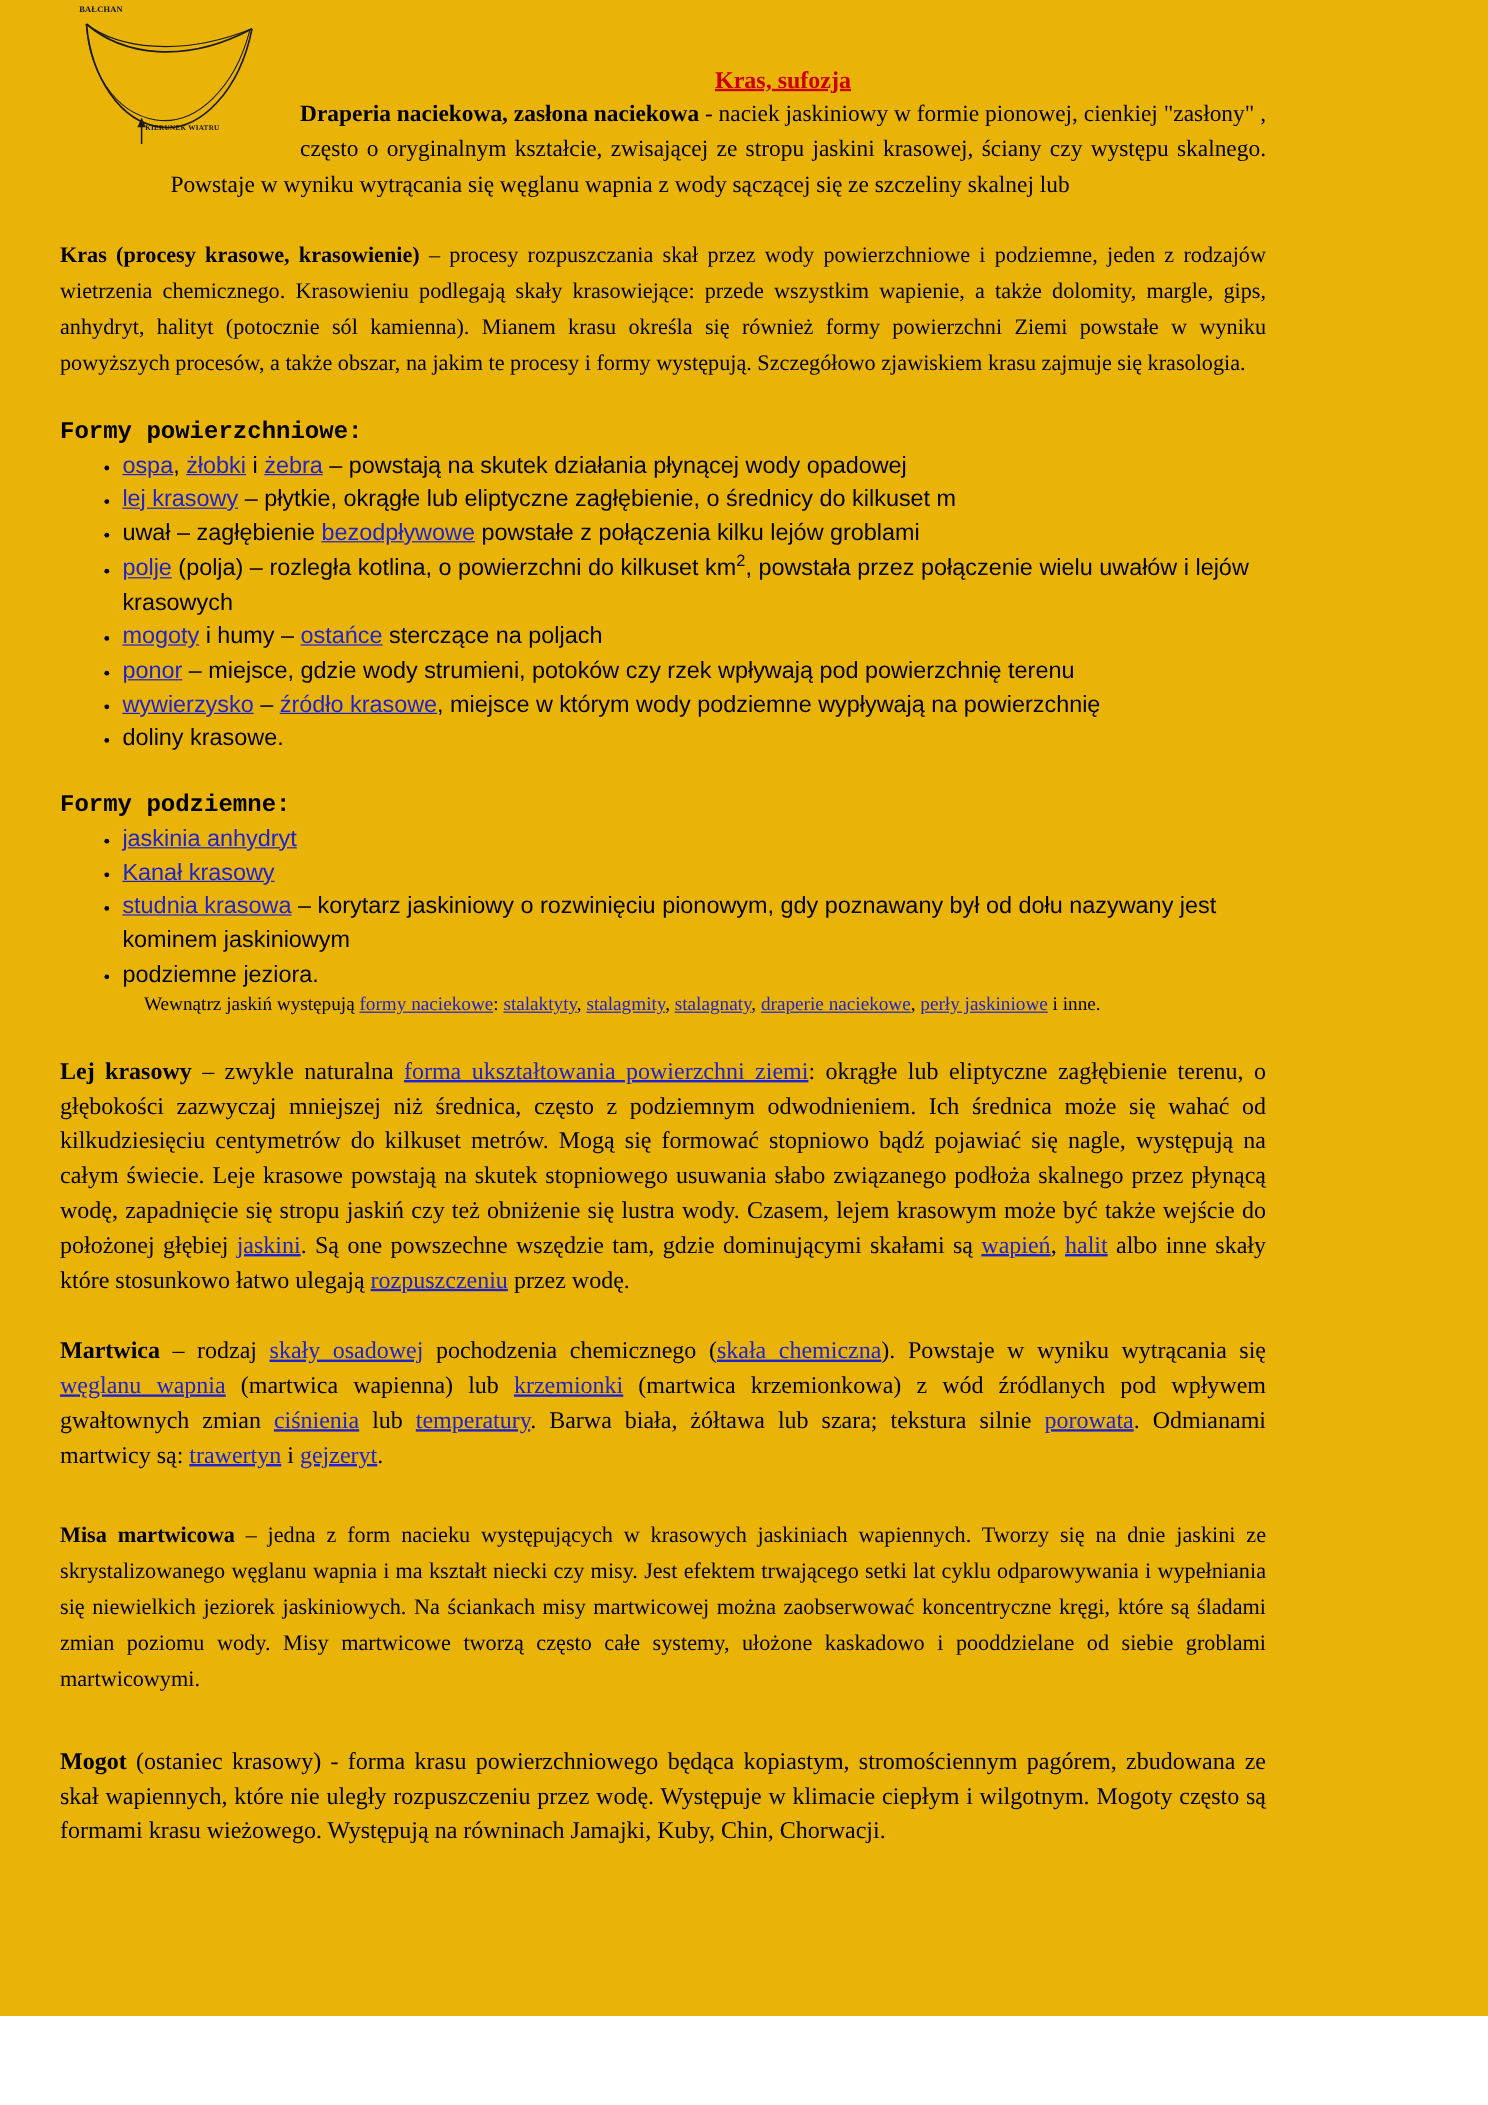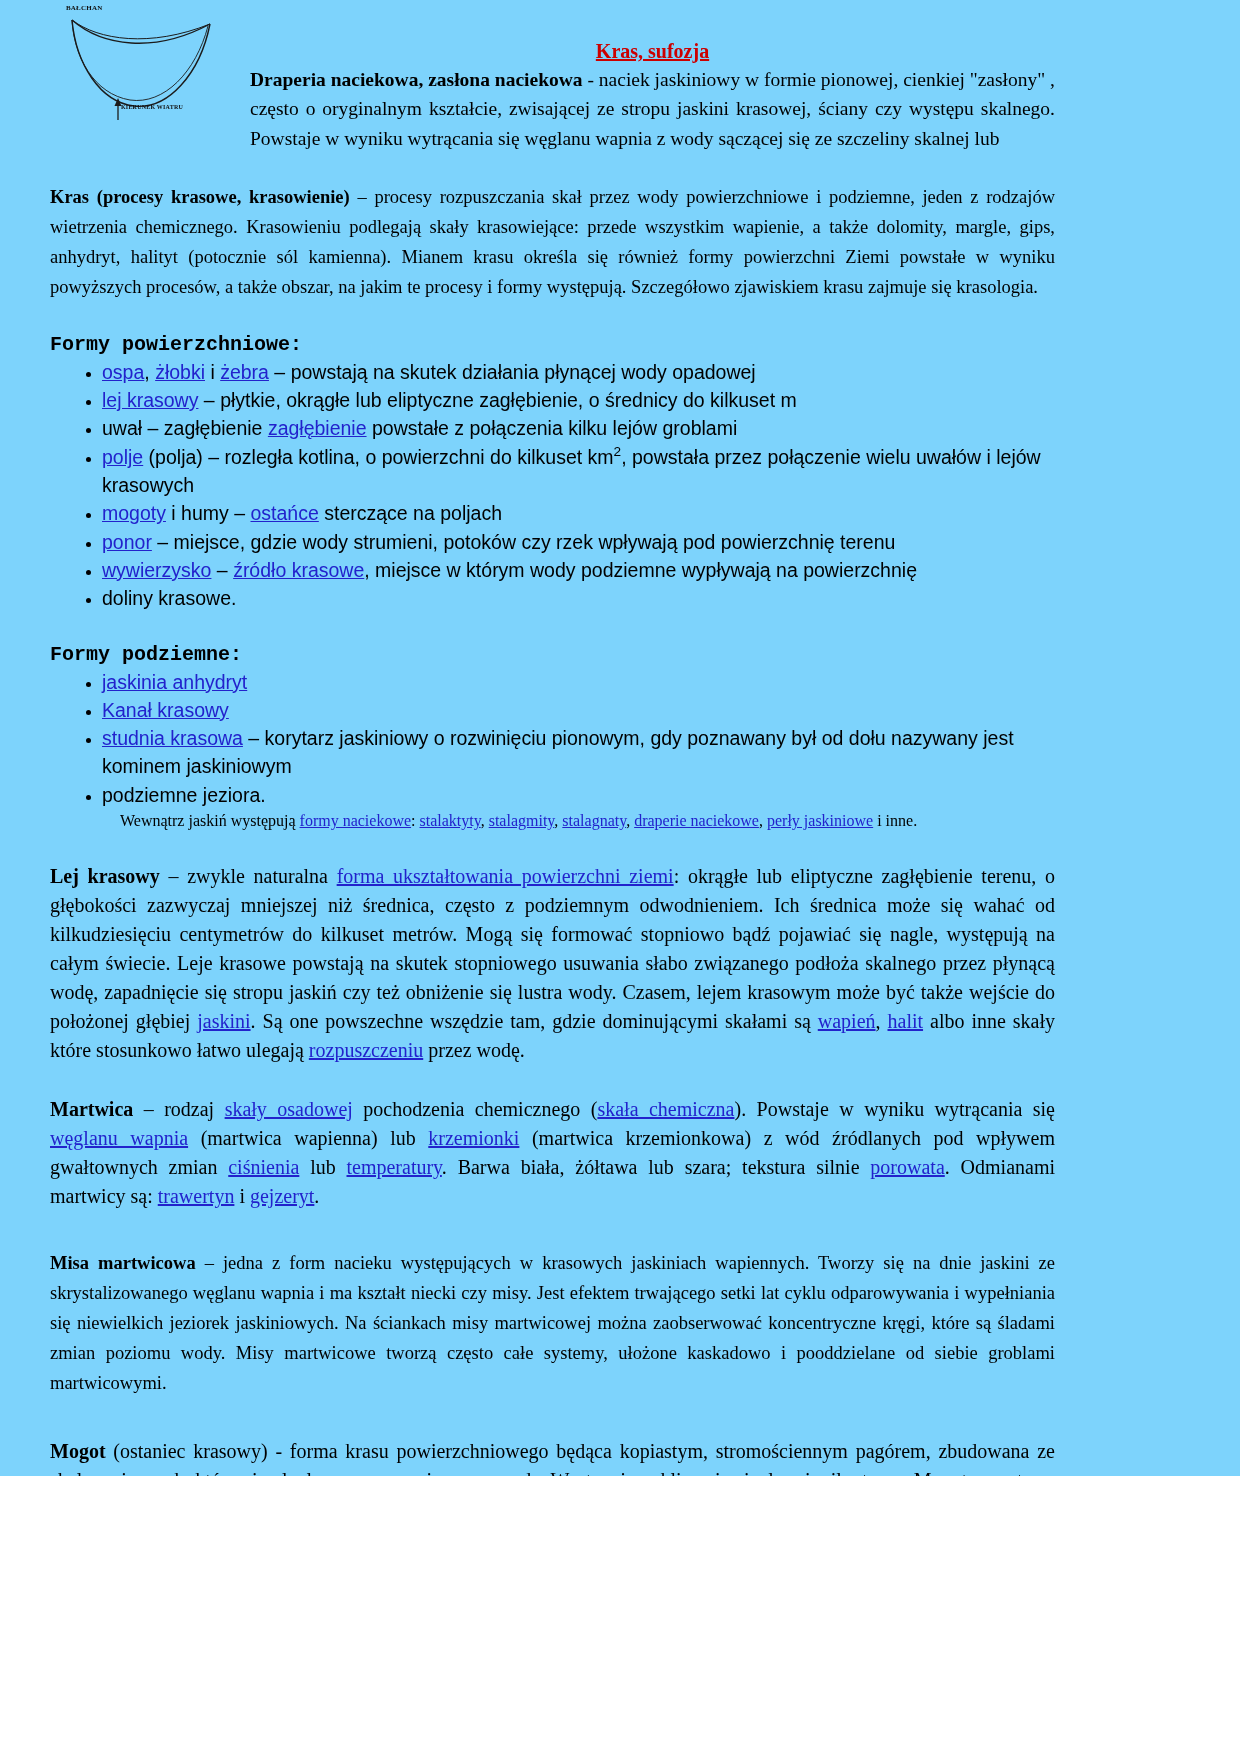--- a/index.html
+++ b/index.html
@@ -3,22 +3,22 @@
 <meta charset="utf-8">
 <style>
   html, body {
     margin: 0;
     padding: 0;
     background: #ffffff;
   }
   .page {
     position: relative;
     width: 1240px;
-    height: 1476px;
-    background: #7dd3fc;
+    height: 1680px;
+    background: #eab308;
     overflow: hidden;
     box-sizing: border-box;
   }
   .content {
     position: absolute;
     left: 50px;
     top: 0;
     width: 1005px;
   }
 
@@ -88,22 +88,22 @@
   .headwrap {
     position: relative;
     min-height: 132px;
   }
   .float-fig {
     float: left;
     width: 200px;
     height: 130px;
   }
   .head-text {
-    margin-left: 119px;
-    padding-top: 40px;
+    margin-left: 92px;
+    padding-top: 56px;
   }
   .head-text .title { margin-bottom: 2px; }
   .head-para {
     font-family: "Liberation Serif", serif;
     font-size: 19.5px;
     line-height: 1.5;
     text-align: justify;
     text-indent: 0;
   }
   .head-cont {
@@ -201,21 +201,21 @@
     <div class="sans">
       <b>Kras (procesy krasowe, krasowienie)</b><span> – procesy rozpuszczania skał przez wody powierzchniowe i podziemne, jeden z rodzajów wietrzenia chemicznego. Krasowieniu podlegają skały krasowiejące: przede wszystkim wapienie, a także dolomity, margle, gips, anhydryt, halityt (potocznie sól kamienna). Mianem krasu określa się również formy powierzchni Ziemi powstałe w wyniku powyższych procesów, a także obszar, na jakim te procesy i formy występują. Szczegółowo zjawiskiem krasu zajmuje się krasologia.</span>
     </div>
 
     <div class="gap-md"></div>
 
     <div class="sec-head">Formy powierzchniowe:</div>
     <ul class="bl" id="surface-list">
         <li><a class="lnk" href="#">ospa</a><span>, </span><a class="lnk" href="#">żłobki</a><span> i </span><a class="lnk" href="#">żebra</a><span> – powstają na skutek działania płynącej wody opadowej</span></li>
         <li><a class="lnk" href="#">lej krasowy</a><span> – płytkie, okrągłe lub eliptyczne zagłębienie, o średnicy do kilkuset m</span></li>
-        <li><span>uwał – zagłębienie </span><a class="lnk" href="#">zagłębienie</a><span> powstałe z połączenia kilku lejów groblami</span></li>
+        <li><span>uwał – zagłębienie </span><a class="lnk" href="#">bezodpływowe</a><span> powstałe z połączenia kilku lejów groblami</span></li>
         <li><a class="lnk" href="#">polje</a><span> (polja) – rozległa kotlina, o powierzchni do kilkuset km</span><sup>2</sup><span>, powstała przez połączenie wielu uwałów i lejów krasowych</span></li>
         <li><a class="lnk" href="#">mogoty</a><span> i humy – </span><a class="lnk" href="#">ostańce</a><span> sterczące na poljach</span></li>
         <li><a class="lnk" href="#">ponor</a><span> – miejsce, gdzie wody strumieni, potoków czy rzek wpływają pod powierzchnię terenu</span></li>
         <li><a class="lnk" href="#">wywierzysko</a><span> – </span><a class="lnk" href="#">źródło krasowe</a><span>, miejsce w którym wody podziemne wypływają na powierzchnię</span></li>
         <li><span>doliny krasowe.</span></li>
       </ul>
 
     <div class="gap-md"></div>
 
     <div class="sec-head">Formy podziemne:</div>

